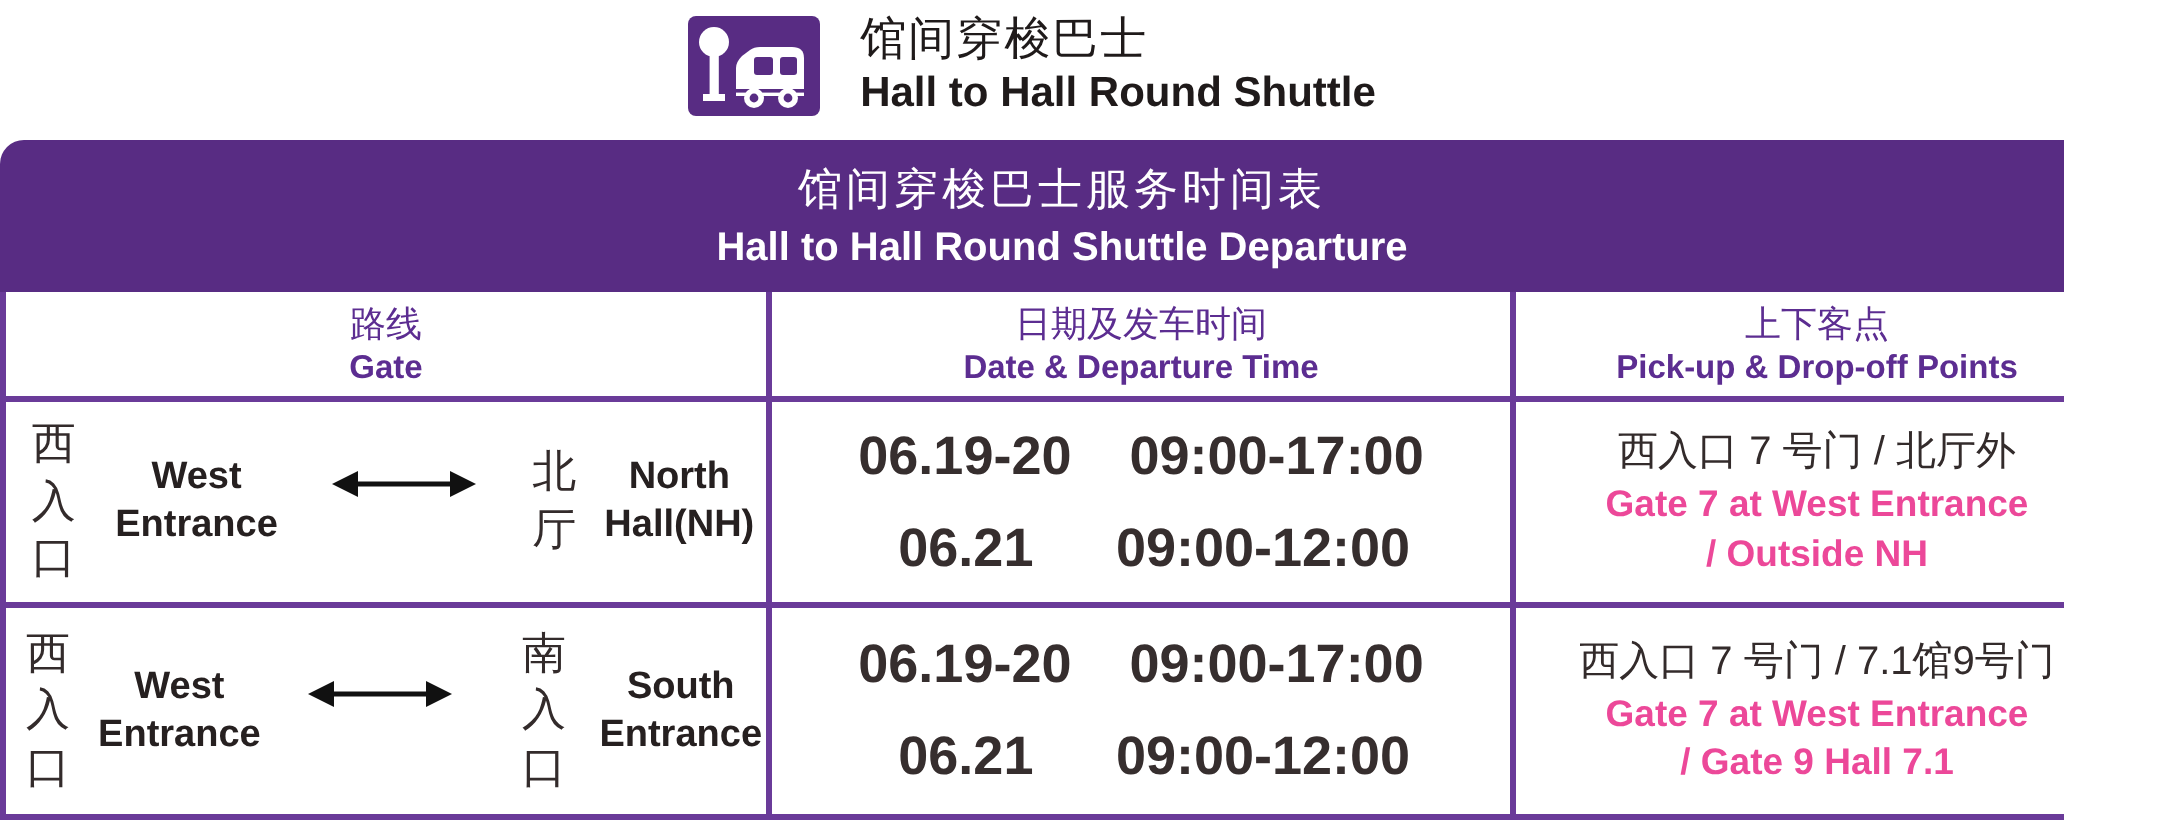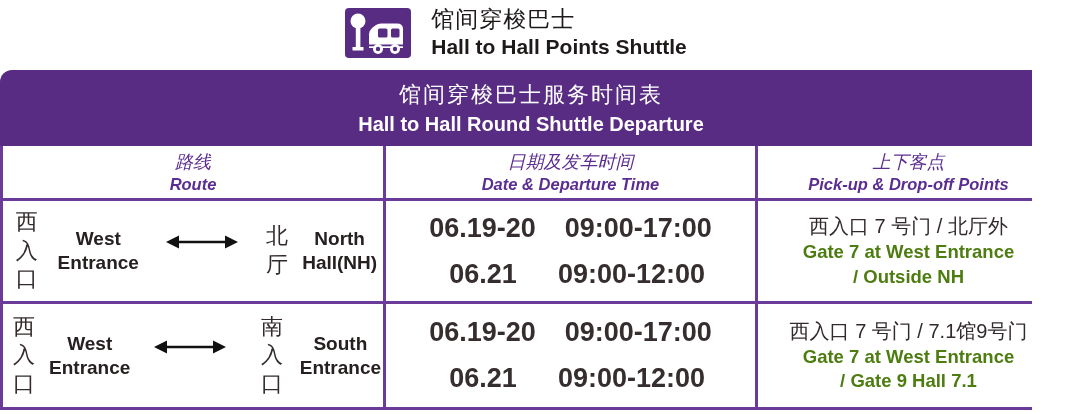--- a/index.html
+++ b/index.html
@@ -26,42 +26,42 @@
   .banner{height:76px;background:var(--purple);border-radius:12px 12px 0 0;
           display:flex;flex-direction:column;justify-content:center;align-items:center;gap:3px;color:#fff;}
   .banner-zh{font-size:22px;letter-spacing:2px;}
   .banner-en{font-size:20px;font-weight:bold;}
 
   .grid{display:grid;grid-template-columns:383px 372px auto;
         border:3px solid var(--border);border-top:none;background:#fff;}
   .cell{display:flex;flex-direction:column;justify-content:center;align-items:center;background:#fff;}
   .v-div{border-right:3px solid var(--border);}
   .h-div{border-bottom:3px solid var(--border);}
-  .hdr{height:55px;color:var(--ptext);text-align:center;font-style:italic;}
+  .hdr{height:55px;color:var(--ptext);text-align:center;}
   .hdr .zh{font-size:18px;line-height:1.4;}
   .hdr .en{font-size:16.5px;font-weight:bold;line-height:1.2;}
   .data-row{height:103px;color:var(--body);}
 
   
   .route{flex-direction:row;gap:24px;}
   .endpoint{display:flex;flex-direction:row;align-items:center;text-align:center;}
   .endpoint .zh{font-size:22px;letter-spacing:4px;line-height:1.3;}
   .endpoint .en{font-size:19px;font-weight:bold;color:#262020;line-height:1.25;}
   .arrow-wrap{display:flex;align-items:center;padding-bottom:18px;}
 
   
   .sched-line{display:flex;align-items:center;gap:14px;font-size:27px;font-weight:600;color:#362e2e;}
   .sched-line + .sched-line{margin-top:15px;gap:13px;}
   .sched-date{min-width:94px;text-align:center;}
   .sched-time{text-align:center;margin-left:15px;}
 
   
   .points{text-align:right;}
   .points .zh{font-size:20px;line-height:1.35;}
-  .points .en{font-size:18.5px;font-weight:bold;color:#4d7c0f;line-height:1.3;}
+  .points .en{font-size:18.5px;font-weight:bold;color:#ec4899;line-height:1.3;}
 </style>
 </head>
 <body>
 
 <div class="page">
 
   <div class="top-header">
     <span>
       <svg class="logo-svg" width="66" height="50" viewBox="0 0 66 50" xmlns="http://www.w3.org/2000/svg">
         <rect x="0" y="0" width="66" height="50" rx="4" fill="#582c83"></rect>
@@ -73,35 +73,35 @@
         <rect x="46" y="20.5" width="8.5" height="9" rx="1.5" fill="#582c83"></rect>
         <rect x="24" y="36.5" width="34" height="1.8" fill="#582c83"></rect>
         <circle cx="33" cy="41" r="5" fill="#ffffff"></circle>
         <circle cx="33" cy="41" r="2.2" fill="#582c83"></circle>
         <circle cx="50" cy="41" r="5" fill="#ffffff"></circle>
         <circle cx="50" cy="41" r="2.2" fill="#582c83"></circle>
       </svg>
     </span>
     <div class="top-titles">
       <div class="top-zh">馆间穿梭巴士</div>
-      <div class="top-en">Hall to Hall Points Shuttle</div>
+      <div class="top-en">Hall to Hall Round Shuttle</div>
     </div>
   </div>
 
   <div class="tbl">
     <div class="banner">
       <div class="banner-zh">馆间穿梭巴士服务时间表</div>
       <div class="banner-en">Hall to Hall Round Shuttle Departure</div>
     </div>
 
     <div class="grid">
 
       <div class="cell hdr v-div h-div">
         <div class="zh">路线</div>
-        <div class="en">Route</div>
+        <div class="en">Gate</div>
       </div>
       <div class="cell hdr v-div h-div">
         <div class="zh">日期及发车时间</div>
         <div class="en">Date &amp; Departure Time</div>
       </div>
       <div class="cell hdr h-div">
         <div class="zh">上下客点</div>
         <div class="en">Pick-up &amp; Drop-off Points</div>
       </div>
 

